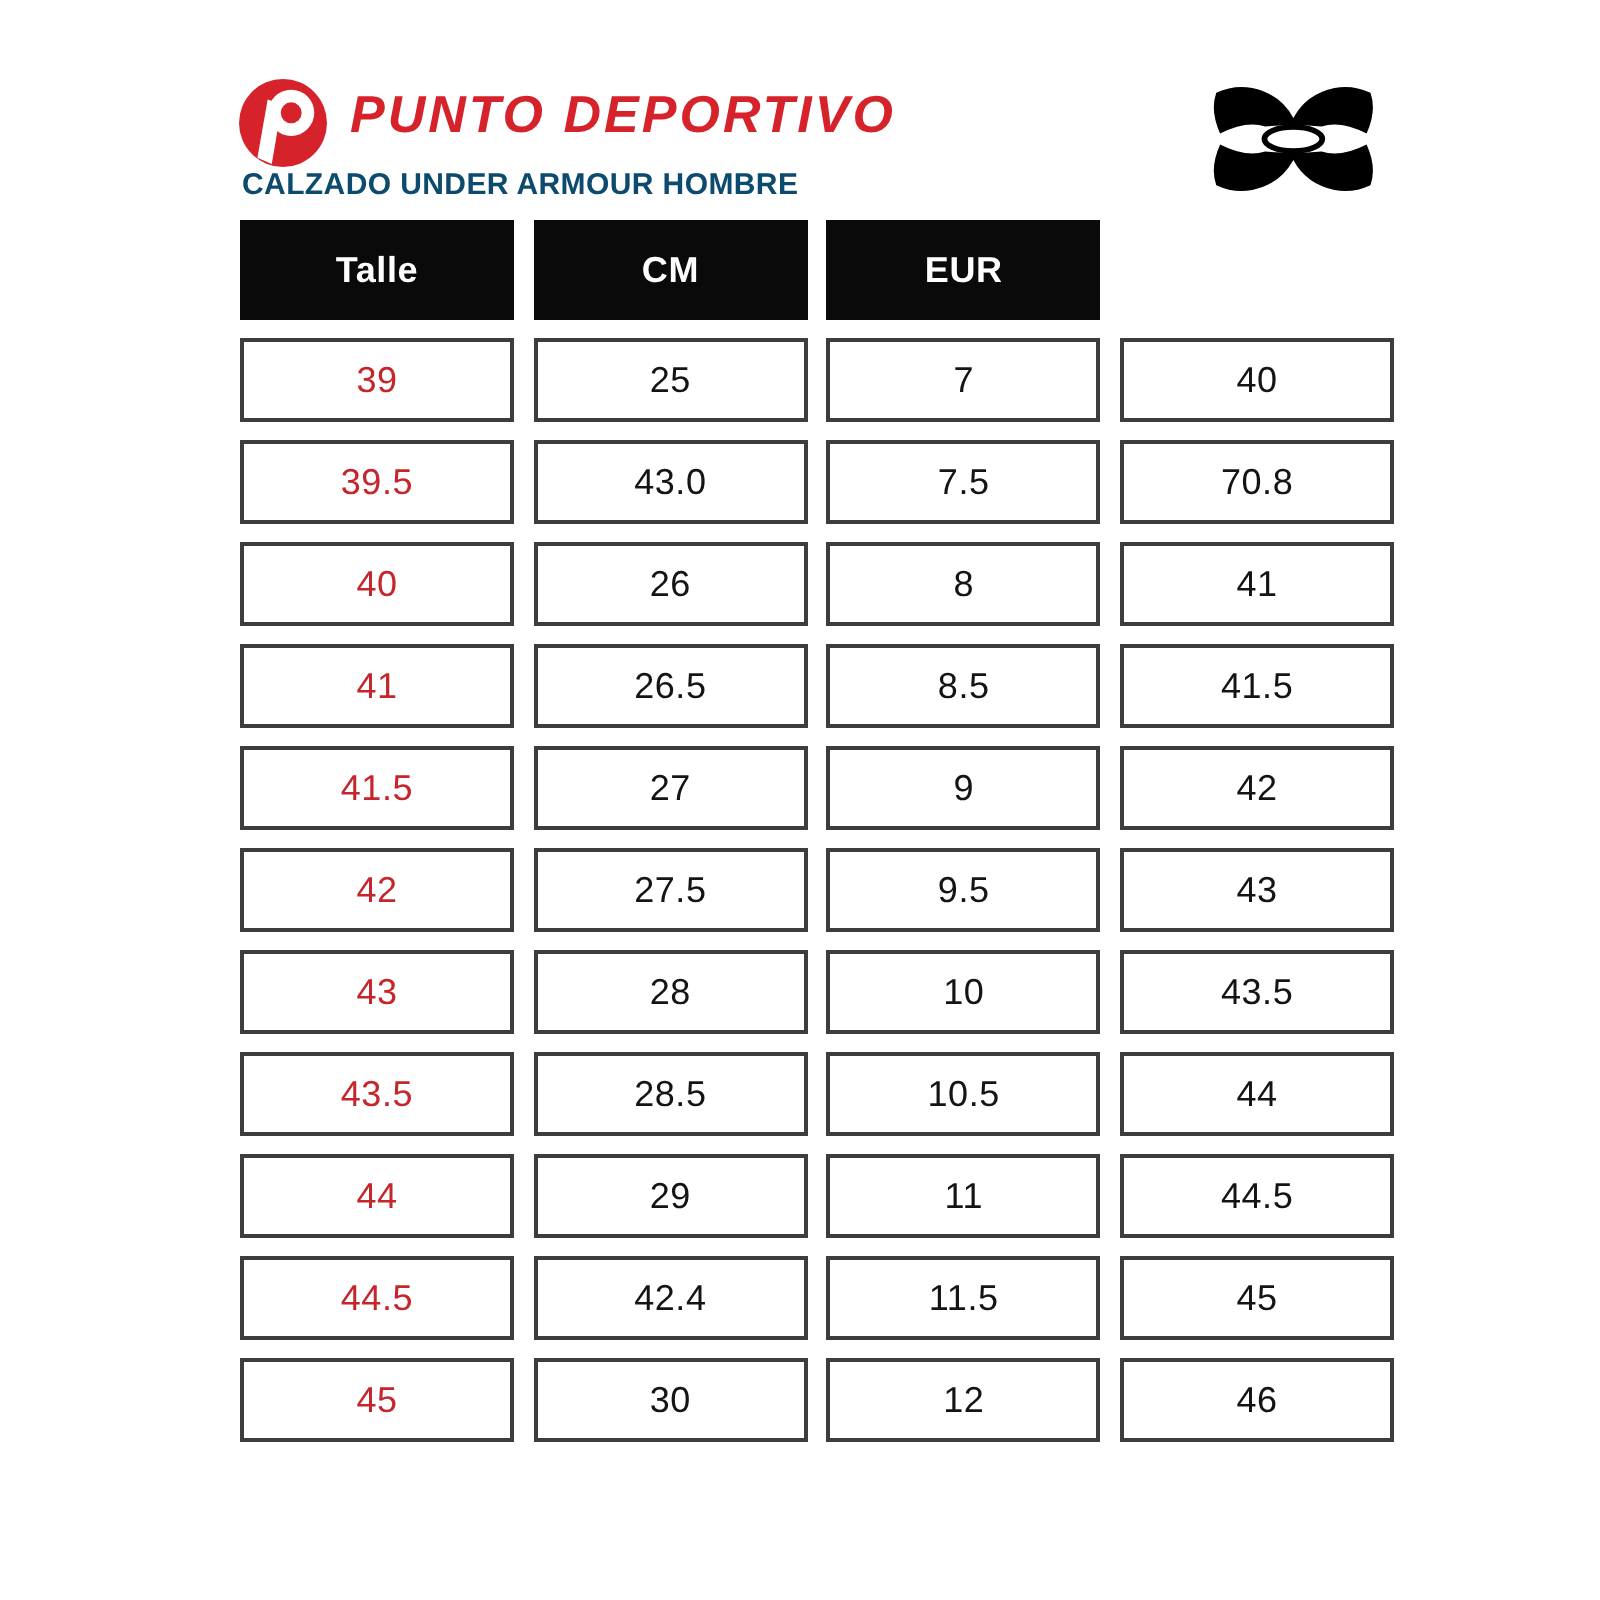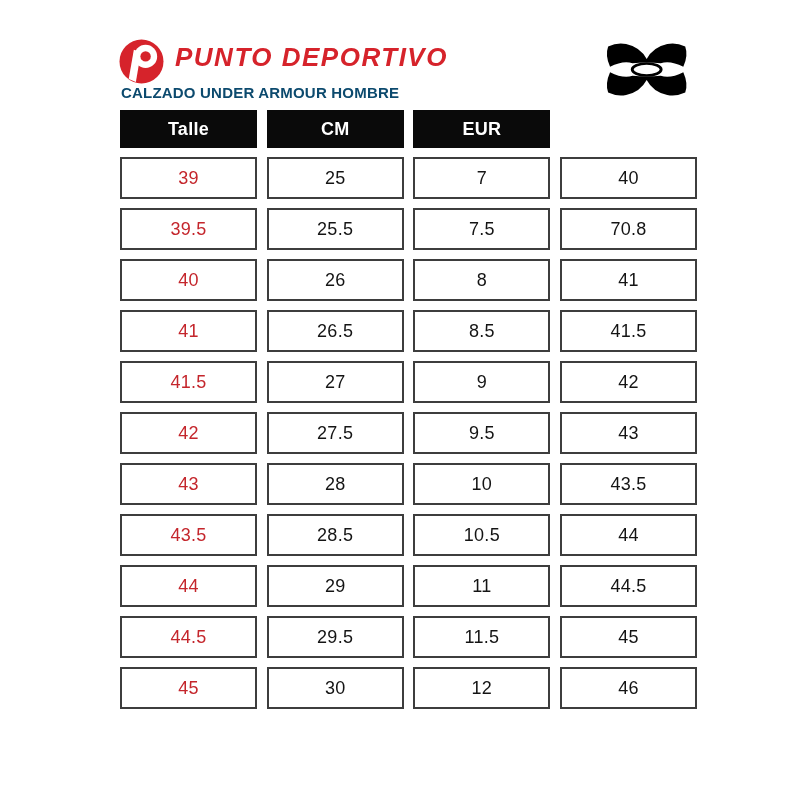--- a/index.html
+++ b/index.html
@@ -20,21 +20,21 @@
     font-size:15px;font-weight:bold;letter-spacing:0.2px;color:#0c4a6e;
     white-space:nowrap;
   }
   #ua-logo{position:absolute;left:594px;top:41px;}
   #size-table{position:absolute;left:120px;top:110px;}
   .hrow,.trow{
     display:grid;grid-template-columns:repeat(4,137px);
     column-gap:9.7px;margin-bottom:9px;
   }
   .hcell{
-    height:38px;background:var(--header-bg);color:#fff;
+    height:50px;background:var(--header-bg);color:#fff;
     display:flex;align-items:center;justify-content:center;
     font-size:18px;font-weight:bold;letter-spacing:0.3px;
   }
   .cell{
     height:42px;box-sizing:border-box;background:#fff;
     border:2px solid var(--cell-border);
     display:flex;align-items:center;justify-content:center;
     font-size:18px;font-weight:normal;color:var(--cell-text);
     letter-spacing:0.3px;
   }
@@ -68,21 +68,21 @@
   <div id="table-body">
   <div class="trow">
     <div class="cell talle">39</div>
     <div class="cell">25</div>
     <div class="cell">7</div>
     <div class="cell">40</div>
   </div>
 
   <div class="trow">
     <div class="cell talle">39.5</div>
-    <div class="cell">25.5</div>
+    <div class="cell">43.0</div>
     <div class="cell">7.5</div>
     <div class="cell">70.8</div>
   </div>
 
   <div class="trow">
     <div class="cell talle">40</div>
     <div class="cell">26</div>
     <div class="cell">8</div>
     <div class="cell">41</div>
   </div>
@@ -124,21 +124,21 @@
 
   <div class="trow">
     <div class="cell talle">44</div>
     <div class="cell">29</div>
     <div class="cell">11</div>
     <div class="cell">44.5</div>
   </div>
 
   <div class="trow">
     <div class="cell talle">44.5</div>
-    <div class="cell">29.5</div>
+    <div class="cell">42.4</div>
     <div class="cell">11.5</div>
     <div class="cell">45</div>
   </div>
 
   <div class="trow">
     <div class="cell talle">45</div>
     <div class="cell">30</div>
     <div class="cell">12</div>
     <div class="cell">46</div>
   </div>

